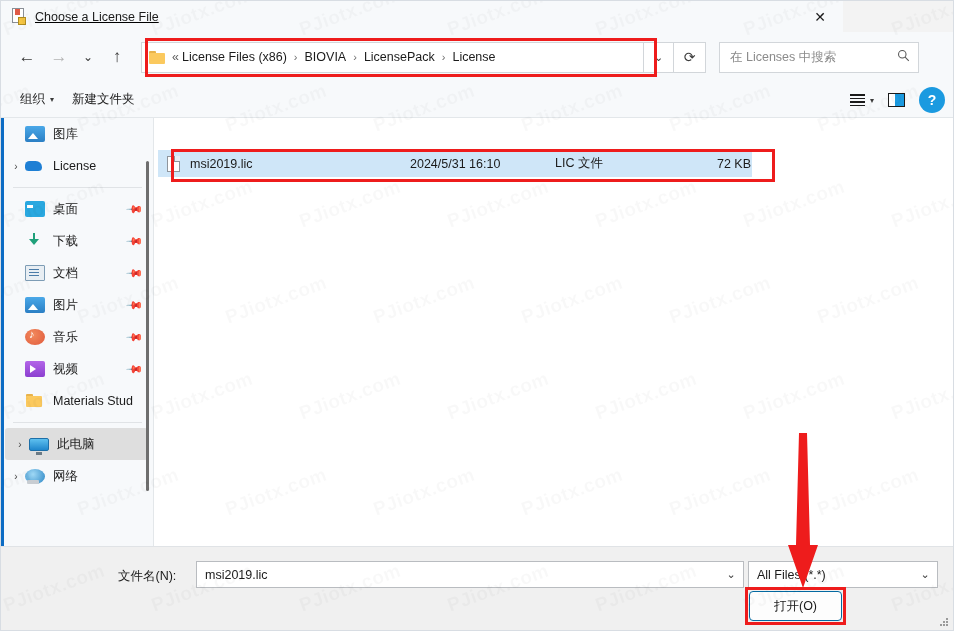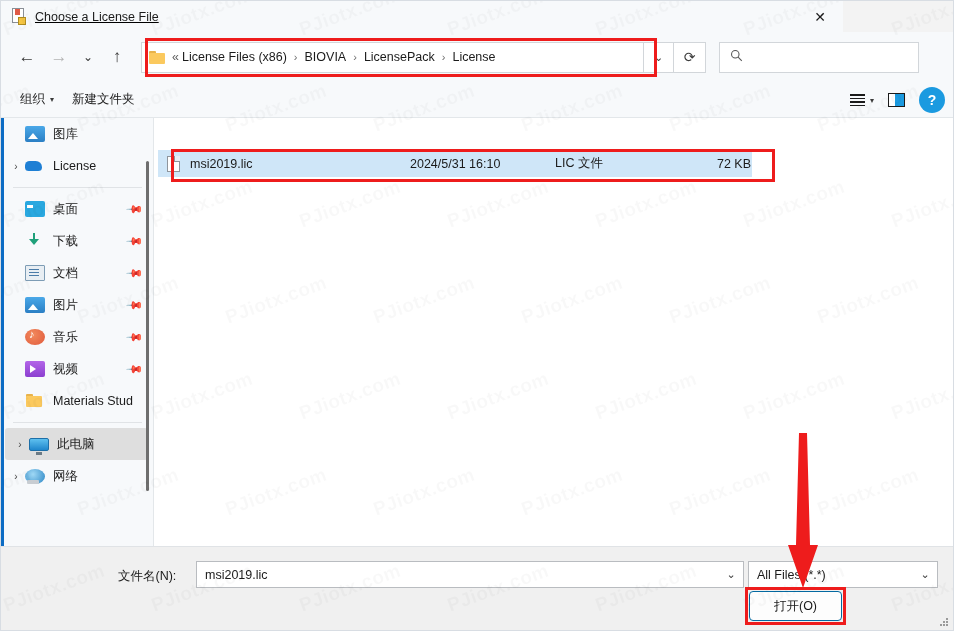--- a/index.html
+++ b/index.html
@@ -460,20 +460,21 @@
         <span class="crumb-txt">LicensePack</span>
         <span class="crumb-sep">›</span>
         <span class="crumb-txt">License</span>
       </div>
     </div>
 
     <div id="addr-dropdown">⌄</div>
     <div id="refresh-btn">⟳</div>
 
     <div id="search-box">
+      <div id="search-placeholder">在 Licenses 中搜索</div>
       <div id="search-icon">
         <svg width="13" height="13" viewBox="0 0 16 16">
           <circle cx="6.5" cy="6.5" r="4.6" fill="none" stroke="#555" stroke-width="1.3"></circle>
           <line x1="10" y1="10" x2="14.5" y2="14.5" stroke="#555" stroke-width="1.3"></line>
         </svg>
       </div>
     </div>
   </div>
 
   <div id="cmdbar">

